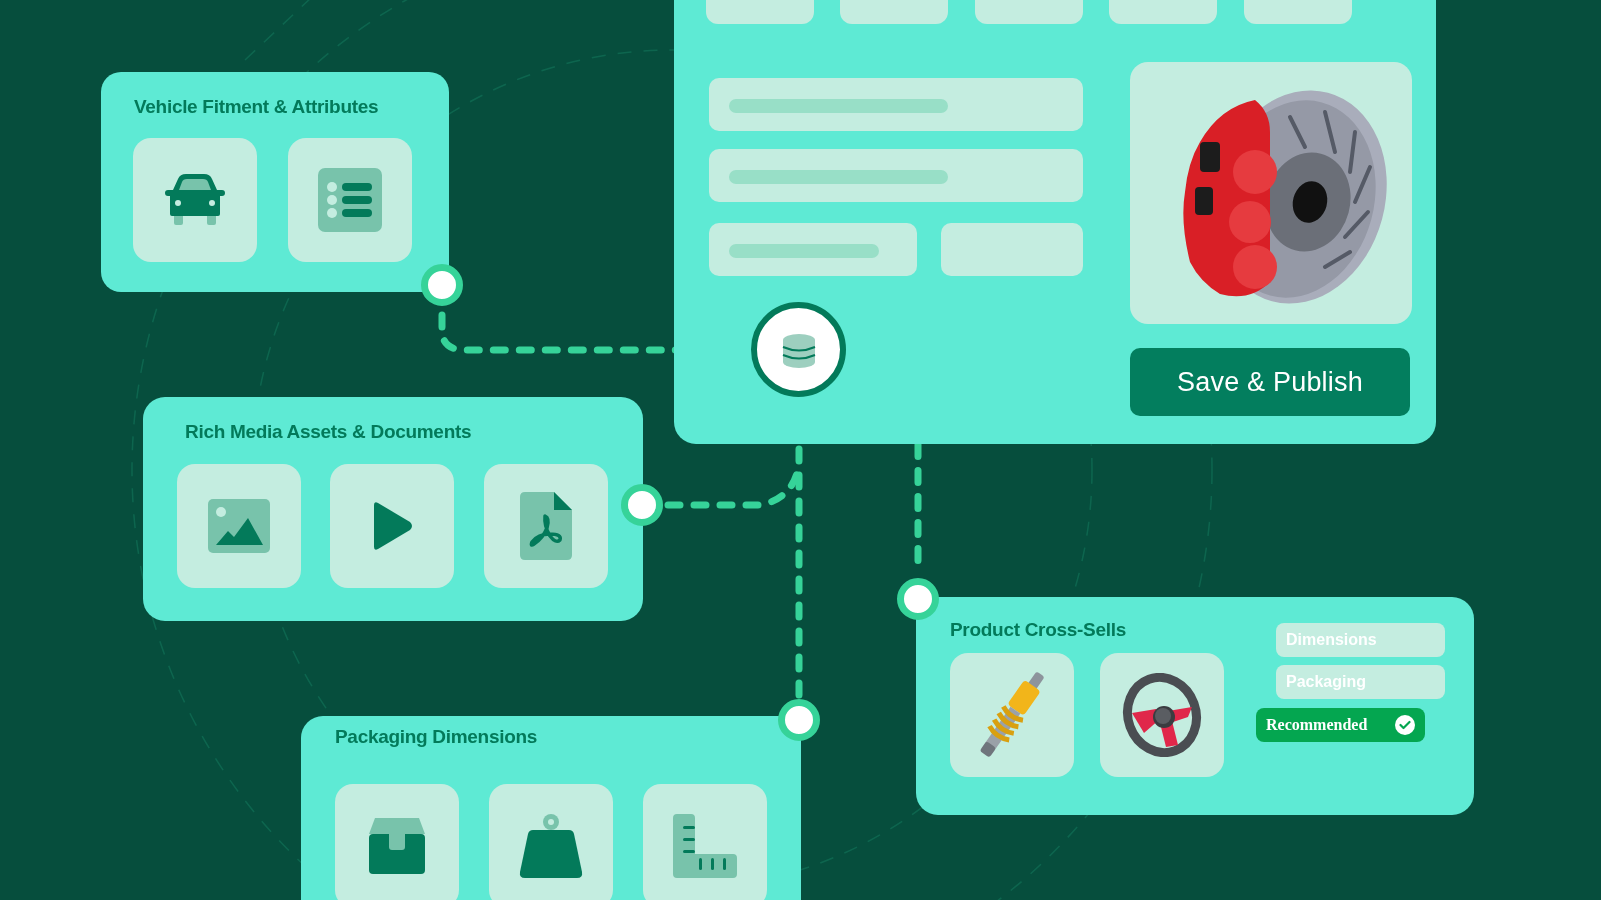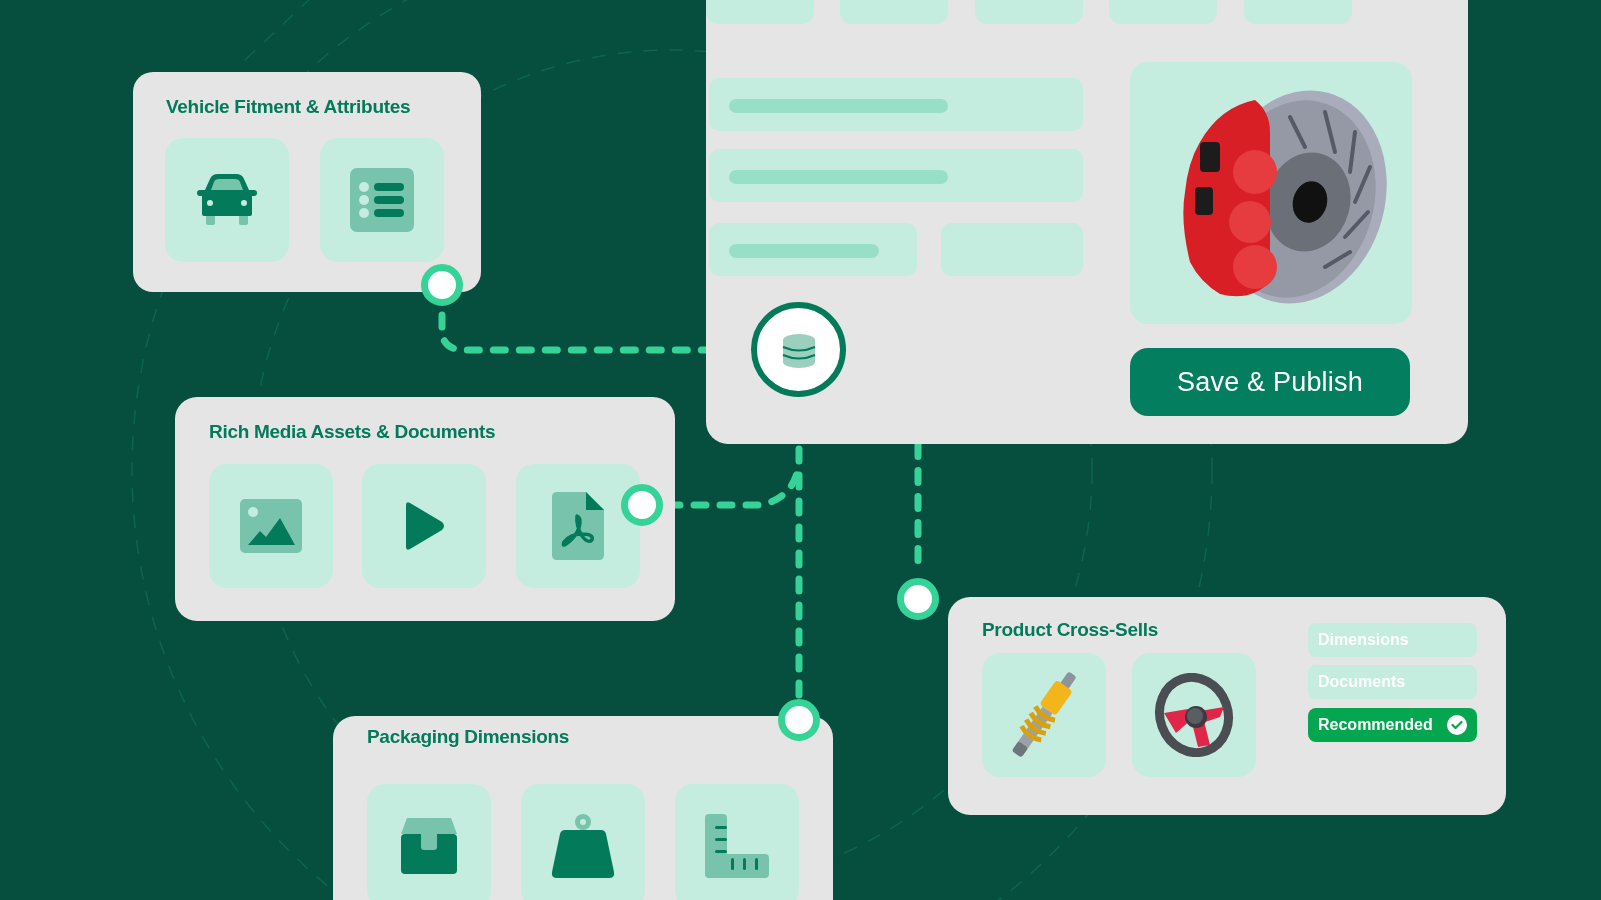--- a/index.html
+++ b/index.html
@@ -5,23 +5,22 @@
     * { box-sizing: border-box; margin: 0; padding: 0; }
     html, body { width: 1601px; height: 900px; overflow: hidden; }
     body {
       background: #064e3d;
       font-family: "Liberation Sans", "DejaVu Sans", sans-serif;
       position: relative;
     }
     .bg-svg { position: absolute; left: 0; top: 0; width: 1601px; height: 900px; pointer-events: none; }
     .card {
       position: absolute;
-      background: #e5e5e5;
+      background: #5eead4;
       border-radius: 22px;
-      margin-left: 32px;
     }
     .card-title {
       position: absolute;
       color: #037a5a;
       font-weight: 700;
       font-size: 19px;
       letter-spacing: -0.3px;
       white-space: nowrap;
     }
     .tile {
@@ -46,21 +45,21 @@
     .field-bar {
       position: absolute;
       height: 14px;
       background: #98dfc7;
       border-radius: 7px;
     }
     .save-btn {
       position: absolute;
       left: 1130px; top: 348px; width: 280px; height: 68px;
       background: #037e5e;
-      border-radius: 18px;
+      border-radius: 10px;
       color: #ffffff;
       font-size: 27px;
       font-weight: 500;
       display: flex; align-items: center; justify-content: center;
       letter-spacing: 0.2px;
     }
     .product-img {
       position: absolute;
       left: 1130px; top: 62px; width: 282px; height: 262px;
       background: #c4ede0;
@@ -195,21 +194,21 @@
       <circle cx="14" cy="45" r="5" fill="#c4ede0"></circle>
       <rect x="24" y="15" width="30" height="8" rx="4" fill="#037a5a"></rect>
       <rect x="24" y="28" width="30" height="8" rx="4" fill="#037a5a"></rect>
       <rect x="24" y="41" width="30" height="8" rx="4" fill="#037a5a"></rect>
     </svg>
   </div>
 </div>
 <div class="node" style="left:421px; top:264px; width:42px; height:42px;"></div>
 
 <div class="card" style="left:143px; top:397px; width:500px; height:224px; border-radius:22px;">
-  <div class="card-title" style="left:34px; top:24px;">Rich Media Assets &amp; Documents</div>
+  <div class="card-title" style="left:42px; top:24px;">Rich Media Assets &amp; Documents</div>
   <div class="tile" style="left:34px; top:67px;">
     <svg width="62" height="54" viewBox="0 0 62 54">
       <rect x="0" y="0" width="62" height="54" rx="5" fill="#78c3ab"></rect>
       <circle cx="13" cy="13" r="5" fill="#c4ede0"></circle>
       <path d="M8 46 L20 32 L26 38 L40 19 L55 46 Z" fill="#037a5a"></path>
     </svg>
   </div>
   <div class="tile" style="left:187px; top:67px;">
     <svg width="44" height="50" viewBox="0 0 44 50">
       <path d="M4 4 Q4 0 8 2 L40 21 Q44 25 40 29 L8 48 Q4 50 4 46 Z" fill="#037a5a"></path>
@@ -280,23 +279,23 @@
       <path d="M46 38 L70 34 L66 44 L48 50 Z" fill="#e0274a"></path>
       <path d="M38 50 L50 48 L56 72 L44 74 Z" fill="#e0274a"></path>
       <circle cx="42" cy="44" r="11" fill="#3a3c40"></circle>
       <circle cx="41" cy="43" r="8" fill="#5a5d62"></circle>
     </svg>
   </div>
   <div class="tag" style="left:360px; top:26px;">
     <span>Dimensions</span>
   </div>
   <div class="tag" style="left:360px; top:68px;">
-    <span>Documents</span>
-  </div>
-  <div class="tag active" style="left:360px; top:111px;">
+    <span>Packaging</span>
+  </div>
+  <div class="tag active" style="left:340px; top:111px;font-family:Liberation Serif, serif;">
     <span>Recommended</span>
     <span class="check">
       <svg width="12" height="10" viewBox="0 0 12 10">
           <path d="M1.5 5 L4.5 8 L10.5 2" stroke="#04a650" stroke-width="2.2" fill="none" stroke-linecap="round" stroke-linejoin="round"></path>
         </svg>
     </span>
   </div>
 </div>
 <div class="node" style="left:897px; top:578px; width:42px; height:42px;"></div>
 

